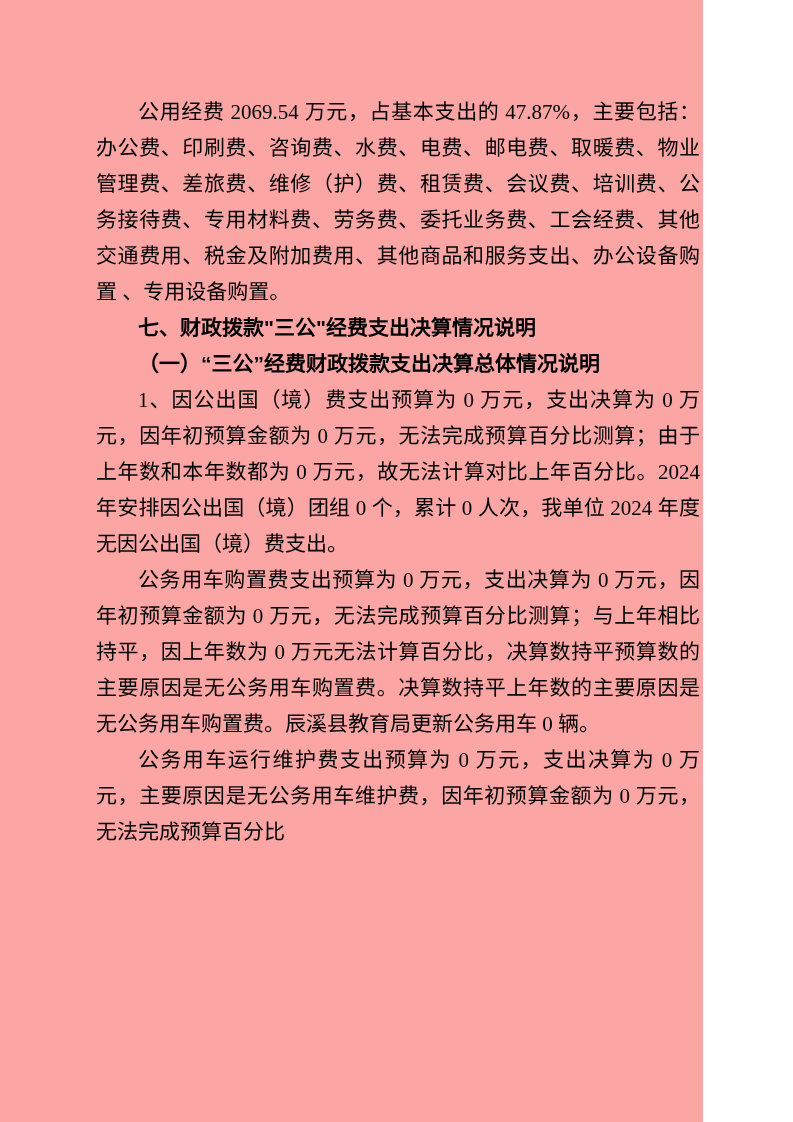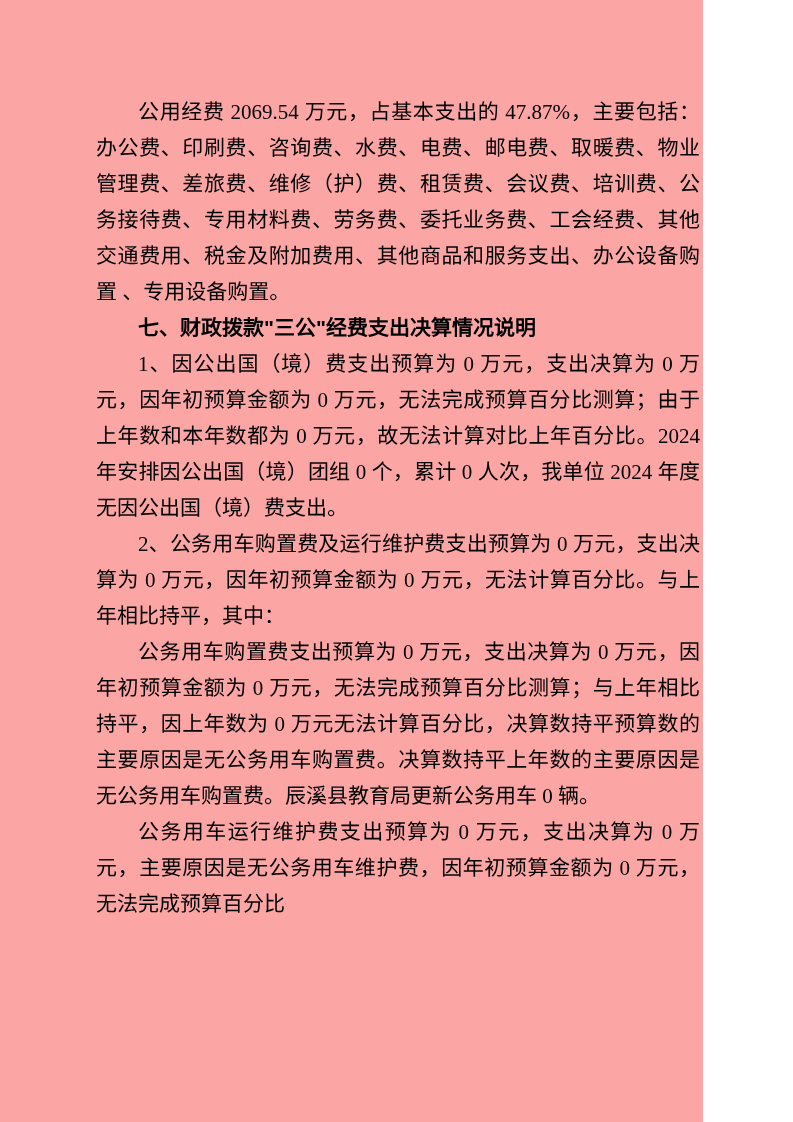--- a/index.html
+++ b/index.html
@@ -44,25 +44,25 @@
 </head>
 <body>
 
 <div class="page">
   <div class="content">
 
     <p class="para body-para">公用经费 2069.54 万元，占基本支出的 47.87%，主要包括：办公费、印刷费、咨询费、水费、电费、邮电费、取暖费、物业管理费、差旅费、维修（护）费、租赁费、会议费、培训费、公务接待费、专用材料费、劳务费、委托业务费、工会经费、其他交通费用、税金及附加费用、其他商品和服务支出、办公设备购置 、专用设备购置。</p>
 
     <p class="para heading-para">七、财政拨款"三公"经费支出决算情况说明</p>
 
+    <p class="para heading-para">（一）“三公”经费财政拨款支出决算总体情况说明</p>
 
 
 
     <p class="para body-para">1、因公出国（境）费支出预算为 0 万元，支出决算为 0 万元，因年初预算金额为 0 万元，无法完成预算百分比测算；由于上年数和本年数都为 0 万元，故无法计算对比上年百分比。2024 年安排因公出国（境）团组 0 个，累计 0 人次，我单位 2024 年度无因公出国（境）费支出。</p>
 
-    <p class="para body-para">2、公务用车购置费及运行维护费支出预算为 0 万元，支出决算为 0 万元，因年初预算金额为 0 万元，无法计算百分比。与上年相比持平，其中：</p>
 
     <p class="para body-para">公务用车购置费支出预算为 0 万元，支出决算为 0 万元，因年初预算金额为 0 万元，无法完成预算百分比测算；与上年相比持平，因上年数为 0 万元无法计算百分比，决算数持平预算数的主要原因是无公务用车购置费。决算数持平上年数的主要原因是无公务用车购置费。辰溪县教育局更新公务用车 0 辆。</p>
 
     <p class="para body-para">公务用车运行维护费支出预算为 0 万元，支出决算为 0 万元，主要原因是无公务用车维护费，因年初预算金额为 0 万元，无法完成预算百分比</p>
 
   </div>
 </div>
 
 </body></html>

